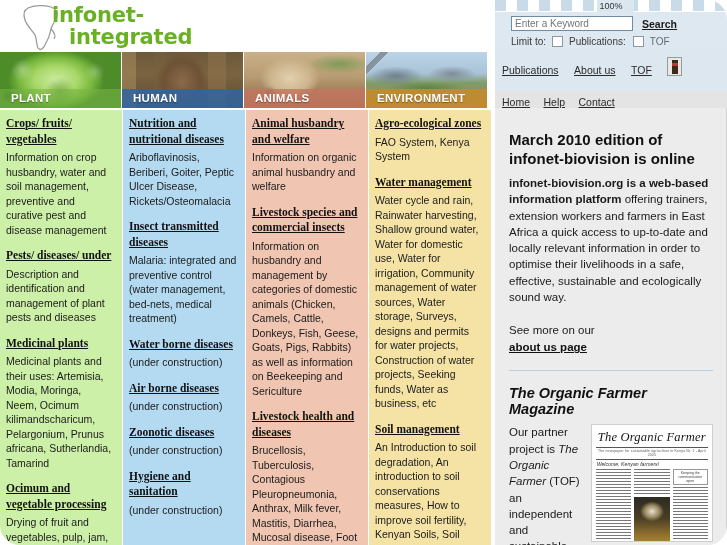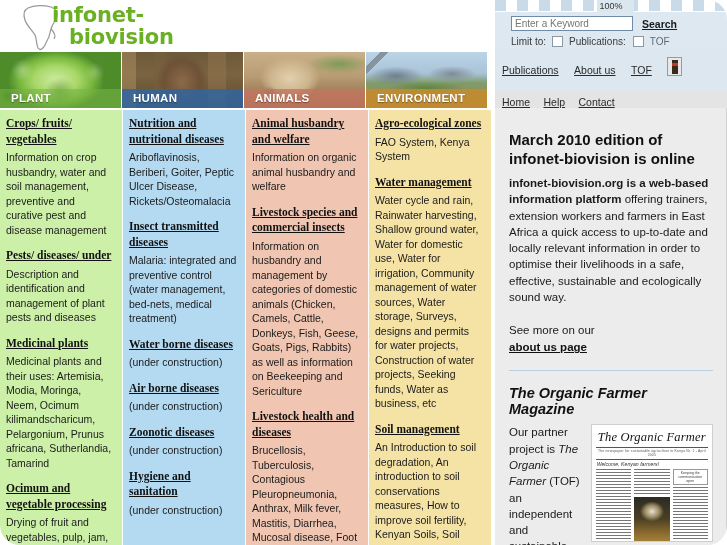--- a/index.html
+++ b/index.html
@@ -230,21 +230,21 @@
 
   <div id="main-area">
 
     <div id="logo-block">
       <svg id="logo-map" viewBox="0 0 52 52">
         <path d="M10 6 C16 3, 26 3, 33 5 C38 7, 40 10, 39 14 C38 19, 34 22, 33 27 C32 33, 30 38, 27 43 C25 47, 22 49, 20 46 C18 42, 19 37, 17 33 C14 28, 9 24, 7 18 C5 12, 6 8, 10 6 Z" fill="none" stroke="#9a9a9a" stroke-width="1.3"></path>
         <path d="M33 27 C36 30, 38 34, 36 37" fill="none" stroke="#9a9a9a" stroke-width="1.3"></path>
       </svg>
       <div id="logo-text">
         <span>infonet-</span>
-        <span class="l2">biovision</span>
+        <span class="l2">integrated</span>
       </div>
     </div>
 
     <div id="banners">
       <div class="banner b-plant">
         <div class="sky"></div>
         <div class="leafy"></div>
         <div class="label">PLANT</div>
       </div>
       <div class="banner b-human">

